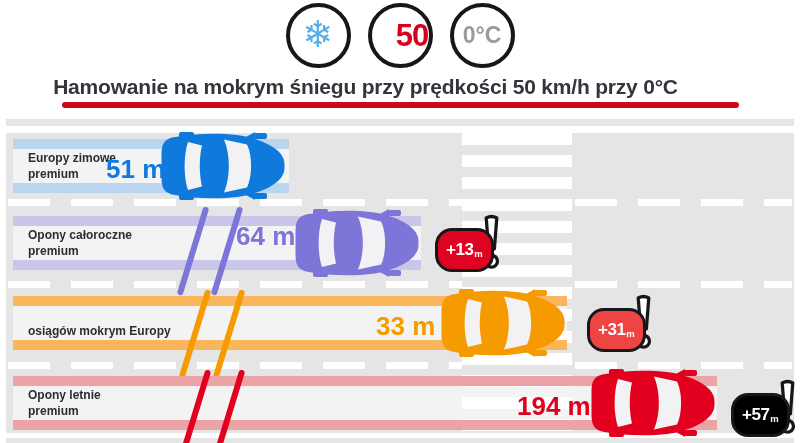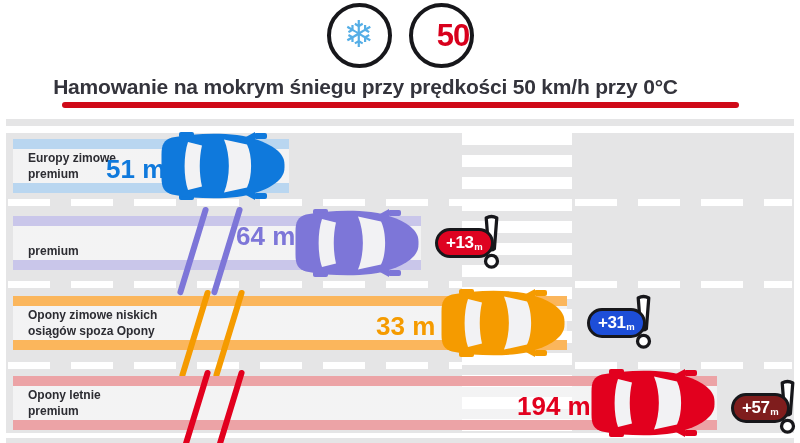--- a/index.html
+++ b/index.html
@@ -44,39 +44,42 @@
   }
   .tire-label{
     position:absolute;left:28px;font-size:12px;font-weight:700;color:#2c2c32;line-height:1.3;
   }
   .distance{position:absolute;font-size:26px;font-weight:700;color:var(--accent);white-space:nowrap;}
   .slash{position:absolute;width:5.5px;height:92px;border-radius:3px;background:var(--accent);transform:rotate(17deg);}
   .car{position:absolute;width:132px;height:70px;color:var(--accent);}
   
   .excl{position:absolute;width:25px;height:56px;}
   .pill{
-    position:absolute;height:30px;min-width:52px;padding:0 8px;box-sizing:border-box;
+    position:absolute;height:44px;min-width:52px;padding:0 8px;box-sizing:border-box;
     border:3px solid #17171b;border-radius:17px;
     display:flex;align-items:center;justify-content:center;color:#fff;font-weight:700;
   }
   .pill .plus{font-size:17px;letter-spacing:-0.5px;}
   .pill .unit{font-size:9.5px;margin-top:7px;margin-left:1px;}
 </style>
 </head>
 <body>
 
 <div class="stage">
 
   <div class="cond-icons">
     <div class="circle">
       <span class="glyph-snow" style="color: rgb(85, 174, 230);">❄</span>
     </div>
     <div class="circle">
       <span class="glyph-speed" style="color: rgb(216, 0, 28);">50</span>
     </div>
+    <div class="circle">
+      <span class="glyph-temp" style="color: rgb(154, 154, 154);">0°C</span>
+    </div>
   </div>
 
   <div class="title">Hamowanie na mokrym śniegu przy prędkości 50 km/h przy 0°C</div>
   <div class="underline" style="background: rgb(207, 10, 24);"></div>
 
   <div class="shoulder top"></div>
   <div class="surface"></div>
   <div class="shoulder bottom"></div>
 
   <div class="lane-dash" style="top:199px"></div>
@@ -103,21 +106,21 @@
       <path d="M31 11 C26.5 24,26.5 46,31 59 L45 55.5 C42 43,42 27,45 14.5 Z" fill="#f2f2f4"></path>
       <path d="M67 8.5 C73.5 24,73.5 46,67 61.5 L90 56.5 C95.5 46,95.5 24,90 13.5 Z" fill="#f2f2f4"></path>
     </svg>
   </div>
 
   <div style="--accent: #7d76d8; --band: #c9c6ea;">
     <div class="band" style="left:13px;top:216px;width:408px"></div>
     <i class="slash" style="left:190px;top:205px"></i>
     <i class="slash" style="left:224px;top:205px"></i>
     <div class="tire-label" style="top:228px">
-      <br>
+      <span>Opony całoroczne</span><br>
       <span>premium</span>
     </div>
     <div class="distance" style="left:236px;top:221px">64 m</div>
     <svg class="car" style="left:291px;top:208px" viewBox="0 0 132 70">
       <rect x="22" y="1" width="15" height="6" rx="2" fill="currentColor"></rect>
       <rect x="22" y="63" width="15" height="6" rx="2" fill="currentColor"></rect>
       <rect x="97" y="2" width="13" height="6" rx="2" fill="currentColor"></rect>
       <rect x="97" y="62" width="13" height="6" rx="2" fill="currentColor"></rect>
       <path d="M87 7 L98 1 L98 10 Z" fill="currentColor"></path>
       <path d="M87 63 L98 69 L98 60 Z" fill="currentColor"></path>
@@ -133,40 +136,40 @@
       <span class="plus">+13</span>
         <span class="unit">m</span>
     </div>
   </div>
 
   <div style="--accent: #f59b00; --band: #fbb65c;">
     <div class="band" style="left:13px;top:296px;width:554px"></div>
     <i class="slash" style="left:192px;top:288px"></i>
     <i class="slash" style="left:226px;top:288px"></i>
     <div class="tire-label" style="top:308px">
-      <span>Opony zimowe niskich</span><br>
-      <span>osiągów spoza Opony</span>
+      <br>
+      <span>osiągów mokrym Europy</span>
     </div>
     <div class="distance" style="left:376px;top:311px">33 m</div>
     <svg class="car" style="left:437px;top:288px" viewBox="0 0 132 70">
       <rect x="22" y="1" width="15" height="6" rx="2" fill="currentColor"></rect>
       <rect x="22" y="63" width="15" height="6" rx="2" fill="currentColor"></rect>
       <rect x="97" y="2" width="13" height="6" rx="2" fill="currentColor"></rect>
       <rect x="97" y="62" width="13" height="6" rx="2" fill="currentColor"></rect>
       <path d="M87 7 L98 1 L98 10 Z" fill="currentColor"></path>
       <path d="M87 63 L98 69 L98 60 Z" fill="currentColor"></path>
       <path d="M15 6.5 C7 8.5,4.5 14,4.5 23 L4.5 47 C4.5 56,7 61.5,15 63.5 C35 67.5,60 68.5,80 66 C98 63.5,115 57,123 48 C127 43,127.5 40,127.5 35 C127.5 30,127 27,123 22 C115 13,98 6.5,80 4 C60 1.5,35 2.5,15 6.5 Z" fill="currentColor"></path>
       <path d="M31 11 C26.5 24,26.5 46,31 59 L45 55.5 C42 43,42 27,45 14.5 Z" fill="#f2f2f4"></path>
       <path d="M67 8.5 C73.5 24,73.5 46,67 61.5 L90 56.5 C95.5 46,95.5 24,90 13.5 Z" fill="#f2f2f4"></path>
     </svg>
     <svg class="excl" style="left:631px;top:294px" viewBox="0 0 26 58">
       <path d="M7.5 4 Q13 1 18.5 4 L16 36 Q13 38.5 10 36 Z" fill="#fff" stroke="#17171b" stroke-width="3.4" stroke-linejoin="round"></path>
       <circle cx="13" cy="49" r="6.2" fill="#fff" stroke="#17171b" stroke-width="3.4"></circle>
     </svg>
-    <div class="pill" style="left: 587px; top: 308px; background: #1d4ed8;">
+    <div class="pill" style="left: 587px; top: 308px; background: #ef4444;">
       <span class="plus">+31</span>
         <span class="unit">m</span>
     </div>
   </div>
 
   <div style="--accent: #e2001e; --band: #eca3a6;">
     <div class="band" style="left:13px;top:376px;width:704px"></div>
     <i class="slash" style="left:192px;top:368px"></i>
     <i class="slash" style="left:226px;top:368px"></i>
     <div class="tire-label" style="top:388px">
@@ -182,19 +185,19 @@
       <path d="M87 7 L98 1 L98 10 Z" fill="currentColor"></path>
       <path d="M87 63 L98 69 L98 60 Z" fill="currentColor"></path>
       <path d="M15 6.5 C7 8.5,4.5 14,4.5 23 L4.5 47 C4.5 56,7 61.5,15 63.5 C35 67.5,60 68.5,80 66 C98 63.5,115 57,123 48 C127 43,127.5 40,127.5 35 C127.5 30,127 27,123 22 C115 13,98 6.5,80 4 C60 1.5,35 2.5,15 6.5 Z" fill="currentColor"></path>
       <path d="M31 11 C26.5 24,26.5 46,31 59 L45 55.5 C42 43,42 27,45 14.5 Z" fill="#f2f2f4"></path>
       <path d="M67 8.5 C73.5 24,73.5 46,67 61.5 L90 56.5 C95.5 46,95.5 24,90 13.5 Z" fill="#f2f2f4"></path>
     </svg>
     <svg class="excl" style="left:775px;top:379px" viewBox="0 0 26 58">
       <path d="M7.5 4 Q13 1 18.5 4 L16 36 Q13 38.5 10 36 Z" fill="#fff" stroke="#17171b" stroke-width="3.4" stroke-linejoin="round"></path>
       <circle cx="13" cy="49" r="6.2" fill="#fff" stroke="#17171b" stroke-width="3.4"></circle>
     </svg>
-    <div class="pill" style="left: 731px; top: 393px; background: #7f1d1d;">
+    <div class="pill" style="left: 731px; top: 393px; background: #000000;">
       <span class="plus">+57</span>
         <span class="unit">m</span>
     </div>
   </div>
 
 </div>
 
 </body></html>

